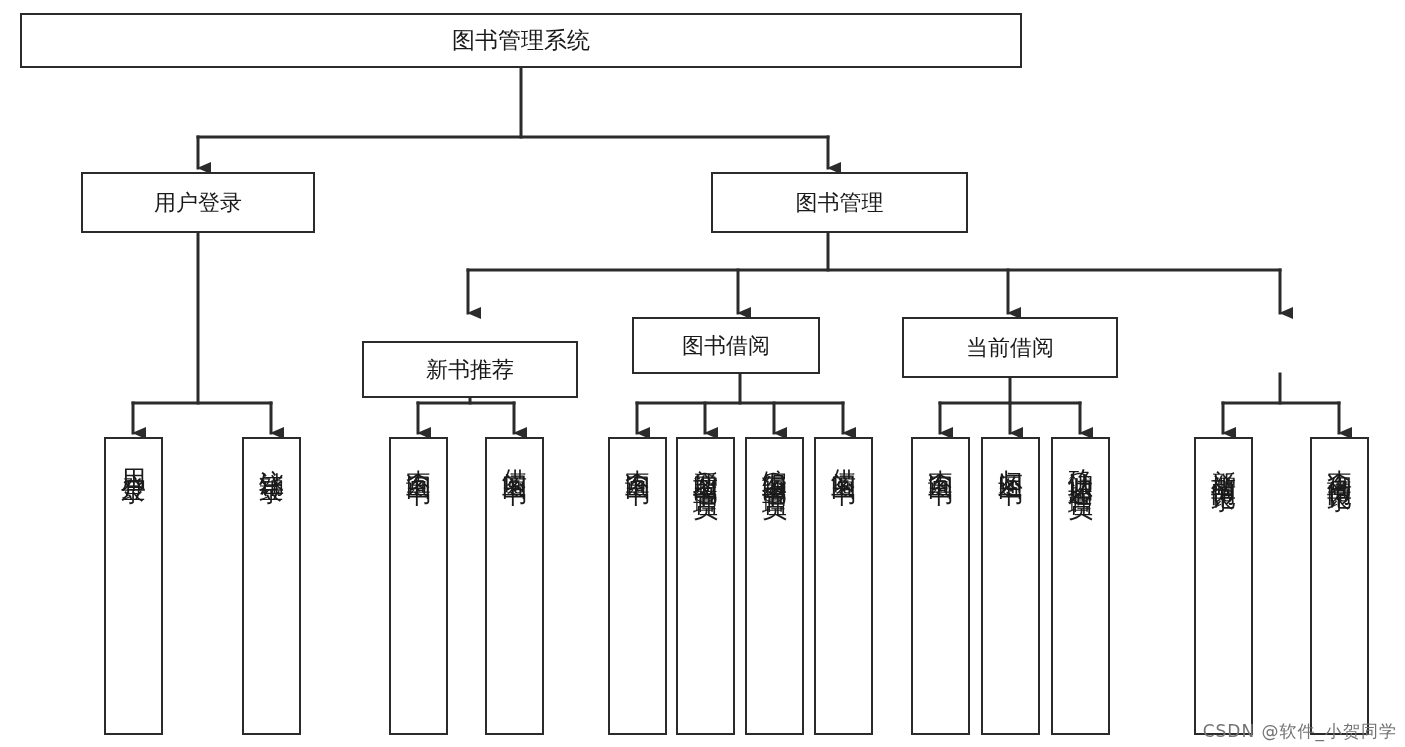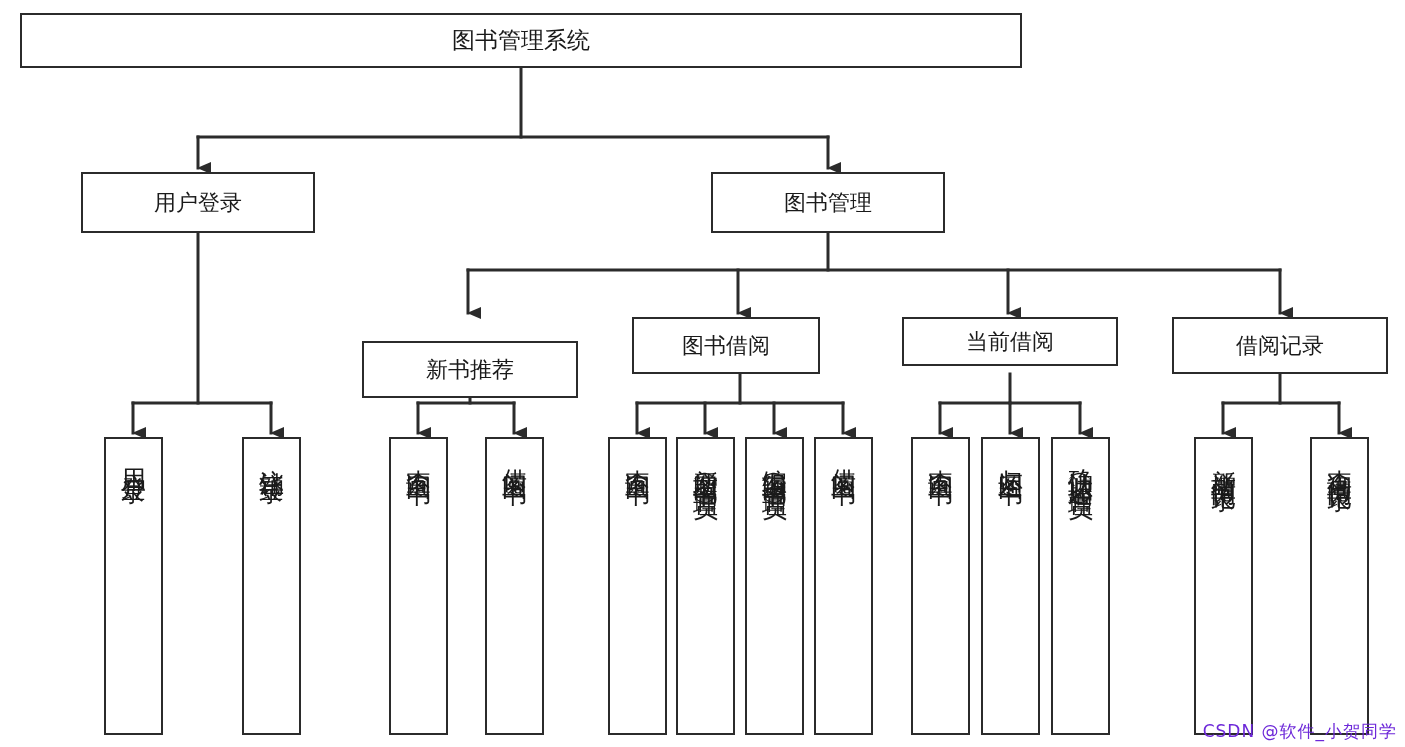--- a/index.html
+++ b/index.html
@@ -42,21 +42,21 @@
     font-size:25px;
     letter-spacing:4px;
     line-height:1;
     white-space:normal;
   }
 
   #watermark{
     position:absolute;
     right:8px;bottom:4px;
     font-size:17px;
-    color:#6d28d9;
+    color:#737373;
     letter-spacing:1px;
     white-space:nowrap;
     pointer-events:none;
   }
 </style>
 </head>
 <body>
 
 <div id="diagram">
 
@@ -114,35 +114,32 @@
     </g>
   </svg>
 
   <div class="node root" style="left:20px;top:13px;width:1002px;height:55px;">
     <span class="label">图书管理系统</span>
   </div>
 
   <div class="node branch" style="left:81px;top:172px;width:234px;height:61px;">
     <span class="label">用户登录</span>
   </div>
-  <div class="node branch" style="left:711px;top:172px;width:234px;height:61px;">
+  <div class="node branch" style="left:711px;top:172px;width:257px;height:61px;">
     <span class="label">图书管理</span>
   </div>
 
   <div class="node branch" style="left:362px;top:317px;width:216px;height:57px;margin-top:24px;">
     <span class="label">新书推荐</span>
   </div>
   <div class="node branch" style="left:632px;top:317px;width:188px;height:57px;">
     <span class="label">图书借阅</span>
   </div>
-  <div class="node branch" style="left:902px;top:317px;width:216px;height:49px;">
+  <div class="node branch" style="left:902px;top:317px;width:216px;height:61px;">
     <span class="label">当前借阅</span>
-  </div>
-  <div class="node branch" style="left:1172px;top:317px;width:216px;height:57px;">
-    <span class="label">借阅记录</span>
   </div>
 
   <div class="node leaf" style="left:104px;top:437px;width:59px;height:298px;">
     <span class="label">用户登录</span>
   </div>
   <div class="node leaf" style="left:242px;top:437px;width:59px;height:298px;">
     <span class="label">注销登录</span>
   </div>
 
   <div class="node leaf" style="left:389px;top:437px;width:59px;height:298px;">

